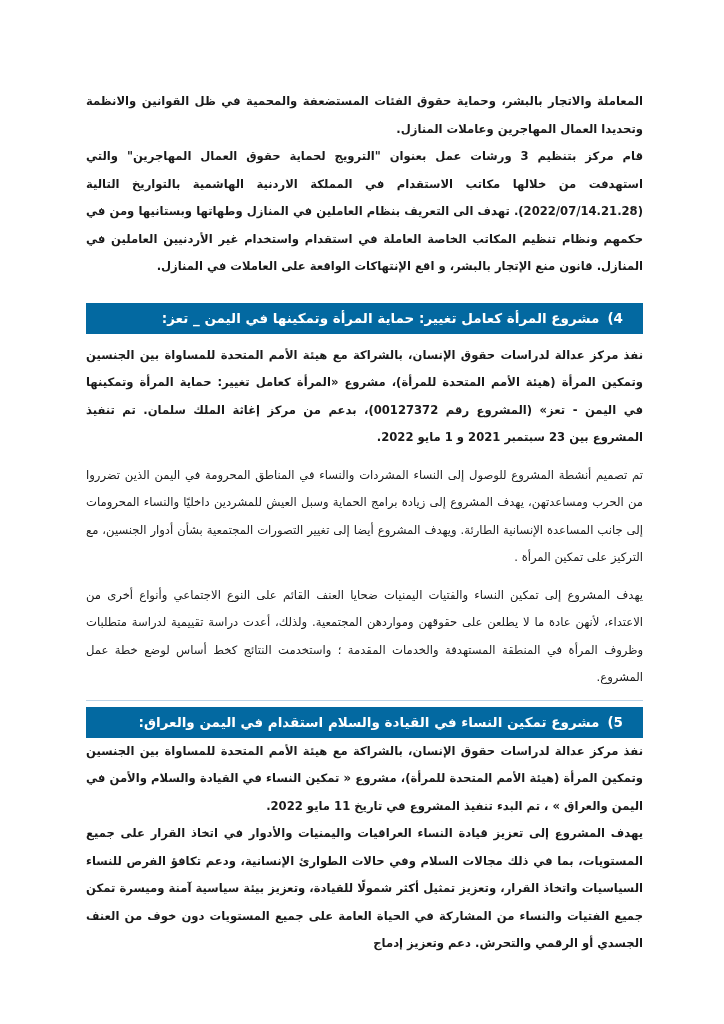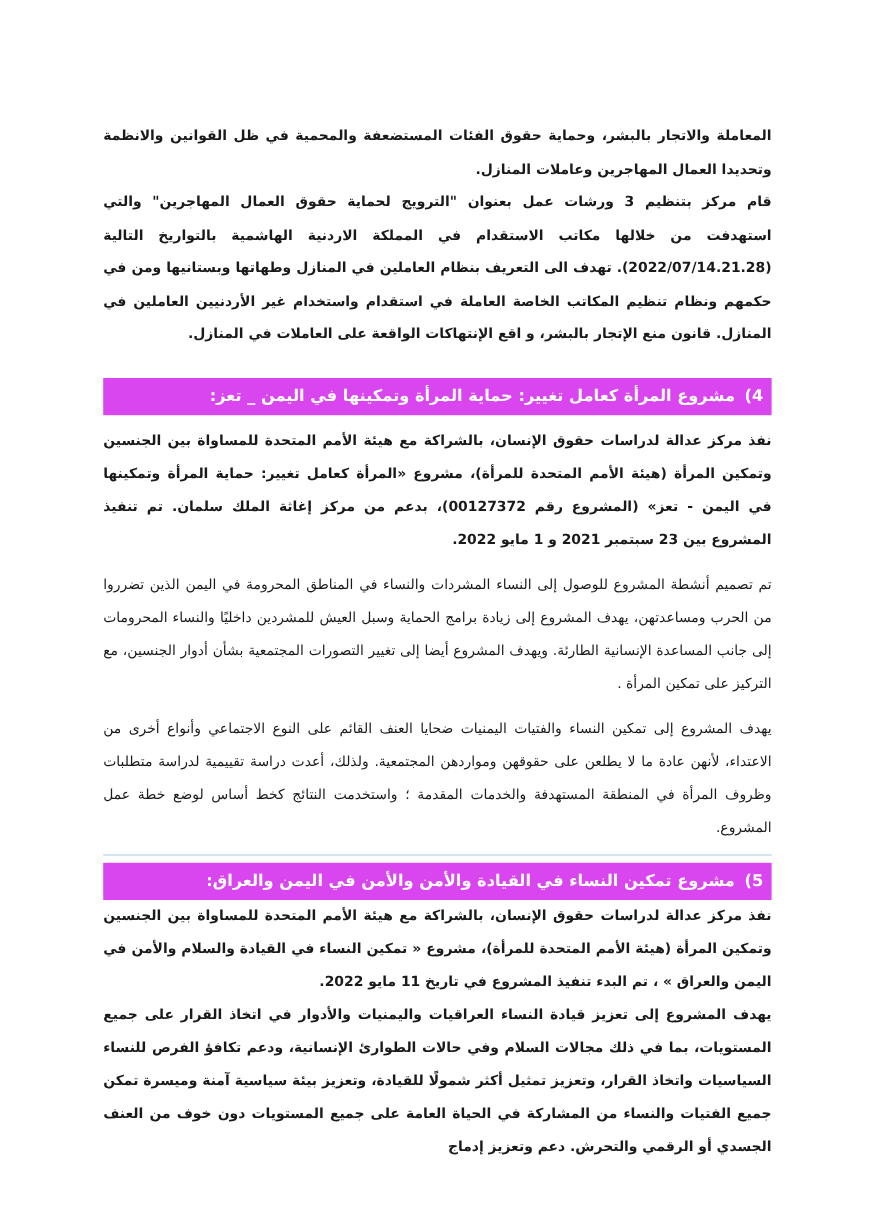--- a/index.html
+++ b/index.html
@@ -1,28 +1,28 @@
 <!DOCTYPE html>
 <html><head>
 <meta charset="utf-8">
 <style>
   html, body { margin: 0; padding: 0; background: #ffffff; }
   body {
     width: 724px; height: 1024px; position: relative; overflow: hidden;
     font-family: "DejaVu Sans", sans-serif; color: #1a1a1a;
   }
-  .page { position: absolute; left: 86px; top: 100px; width: 557px; direction: rtl; }
+  .page { position: absolute; left: 86px; top: 88px; width: 557px; direction: rtl; }
   .para {
     font-size: 11.6px; line-height: 27.5px; text-align: justify; text-align-last: right;
     font-weight: bold; margin: 0;
   }
   .para.light { font-weight: normal; }
   .hdr {
-    background: #d946ef; color: #ffffff; height: 31px; line-height: 31px;
-    font-size: 13.5px; font-weight: bold; padding-right: 7px; box-sizing: border-box;
+    background: #0369a1; color: #ffffff; height: 31px; line-height: 31px;
+    font-size: 13.5px; font-weight: bold; padding-right: 20px; box-sizing: border-box;
     white-space: nowrap; overflow: hidden;
   }
   .hdr .num { margin-left: 8px; }
   .sep { height: 1px; background: #bcd3e6; margin-top: 8px; }
 </style>
 </head>
 <body>
 
 <div class="page">
   <p class="para" style="margin-top:0">المعاملة والاتجار بالبشر، وحماية حقوق الفئات المستضعفة والمحمية في ظل القوانين والانظمة وتحديدا العمال المهاجرين وعاملات المنازل.</p>
@@ -30,17 +30,17 @@
 
   <div class="hdr" style="margin-top:22px">
     <span class="num">4)</span><span>مشروع المرأة كعامل تغيير: حماية المرأة وتمكينها في اليمن _ تعز:</span>
   </div>
   <p class="para" style="margin-top:8px">نفذ مركز عدالة لدراسات حقوق الإنسان، بالشراكة مع هيئة الأمم المتحدة للمساواة بين الجنسين وتمكين المرأة (هيئة الأمم المتحدة للمرأة)، مشروع «المرأة كعامل تغيير: حماية المرأة وتمكينها في اليمن - تعز» (المشروع رقم 00127372)، بدعم من مركز إغاثة الملك سلمان. تم تنفيذ المشروع بين 23 سبتمبر 2021 و 1 مايو 2022.</p>
   <p class="para light" style="margin-top:10px">تم تصميم أنشطة المشروع للوصول إلى النساء المشردات والنساء في المناطق المحرومة في اليمن الذين تضرروا من الحرب ومساعدتهن، يهدف المشروع إلى زيادة برامج الحماية وسبل العيش للمشردين داخليًا والنساء المحرومات إلى جانب المساعدة الإنسانية الطارئة. ويهدف المشروع أيضا إلى تغيير التصورات المجتمعية بشأن أدوار الجنسين، مع التركيز على تمكين المرأة .</p>
   <p class="para light" style="margin-top:10px">يهدف المشروع إلى تمكين النساء والفتيات اليمنيات ضحايا العنف القائم على النوع الاجتماعي وأنواع أخرى من الاعتداء، لأنهن عادة ما لا يطلعن على حقوقهن ومواردهن المجتمعية. ولذلك، أعدت دراسة تقييمية لدراسة متطلبات وظروف المرأة في المنطقة المستهدفة والخدمات المقدمة ؛ واستخدمت النتائج كخط أساس لوضع خطة عمل المشروع.</p>
   <div class="sep"></div>
 
   <div class="hdr" style="margin-top:6px">
-    <span class="num">5)</span><span>مشروع تمكين النساء في القيادة والأمن والأمن في اليمن والعراق:</span>
+    <span class="num">5)</span><span>مشروع تمكين النساء في القيادة والسلام استقدام في اليمن والعراق:</span>
   </div>
   <p class="para" style="margin-top:0">نفذ مركز عدالة لدراسات حقوق الإنسان، بالشراكة مع هيئة الأمم المتحدة للمساواة بين الجنسين وتمكين المرأة (هيئة الأمم المتحدة للمرأة)، مشروع « تمكين النساء في القيادة والسلام والأمن في اليمن والعراق » ، تم البدء تنفيذ المشروع في تاريخ 11 مايو 2022.</p>
   <p class="para">يهدف المشروع إلى تعزيز قيادة النساء العراقيات واليمنيات والأدوار في اتخاذ القرار على جميع المستويات، بما في ذلك مجالات السلام وفي حالات الطوارئ الإنسانية، ودعم تكافؤ الفرص للنساء السياسيات واتخاذ القرار، وتعزيز تمثيل أكثر شمولًا للقيادة، وتعزيز بيئة سياسية آمنة وميسرة تمكن جميع الفتيات والنساء من المشاركة في الحياة العامة على جميع المستويات دون خوف من العنف الجسدي أو الرقمي والتحرش. دعم وتعزيز إدماج</p>
 </div>
 
 </body></html>

